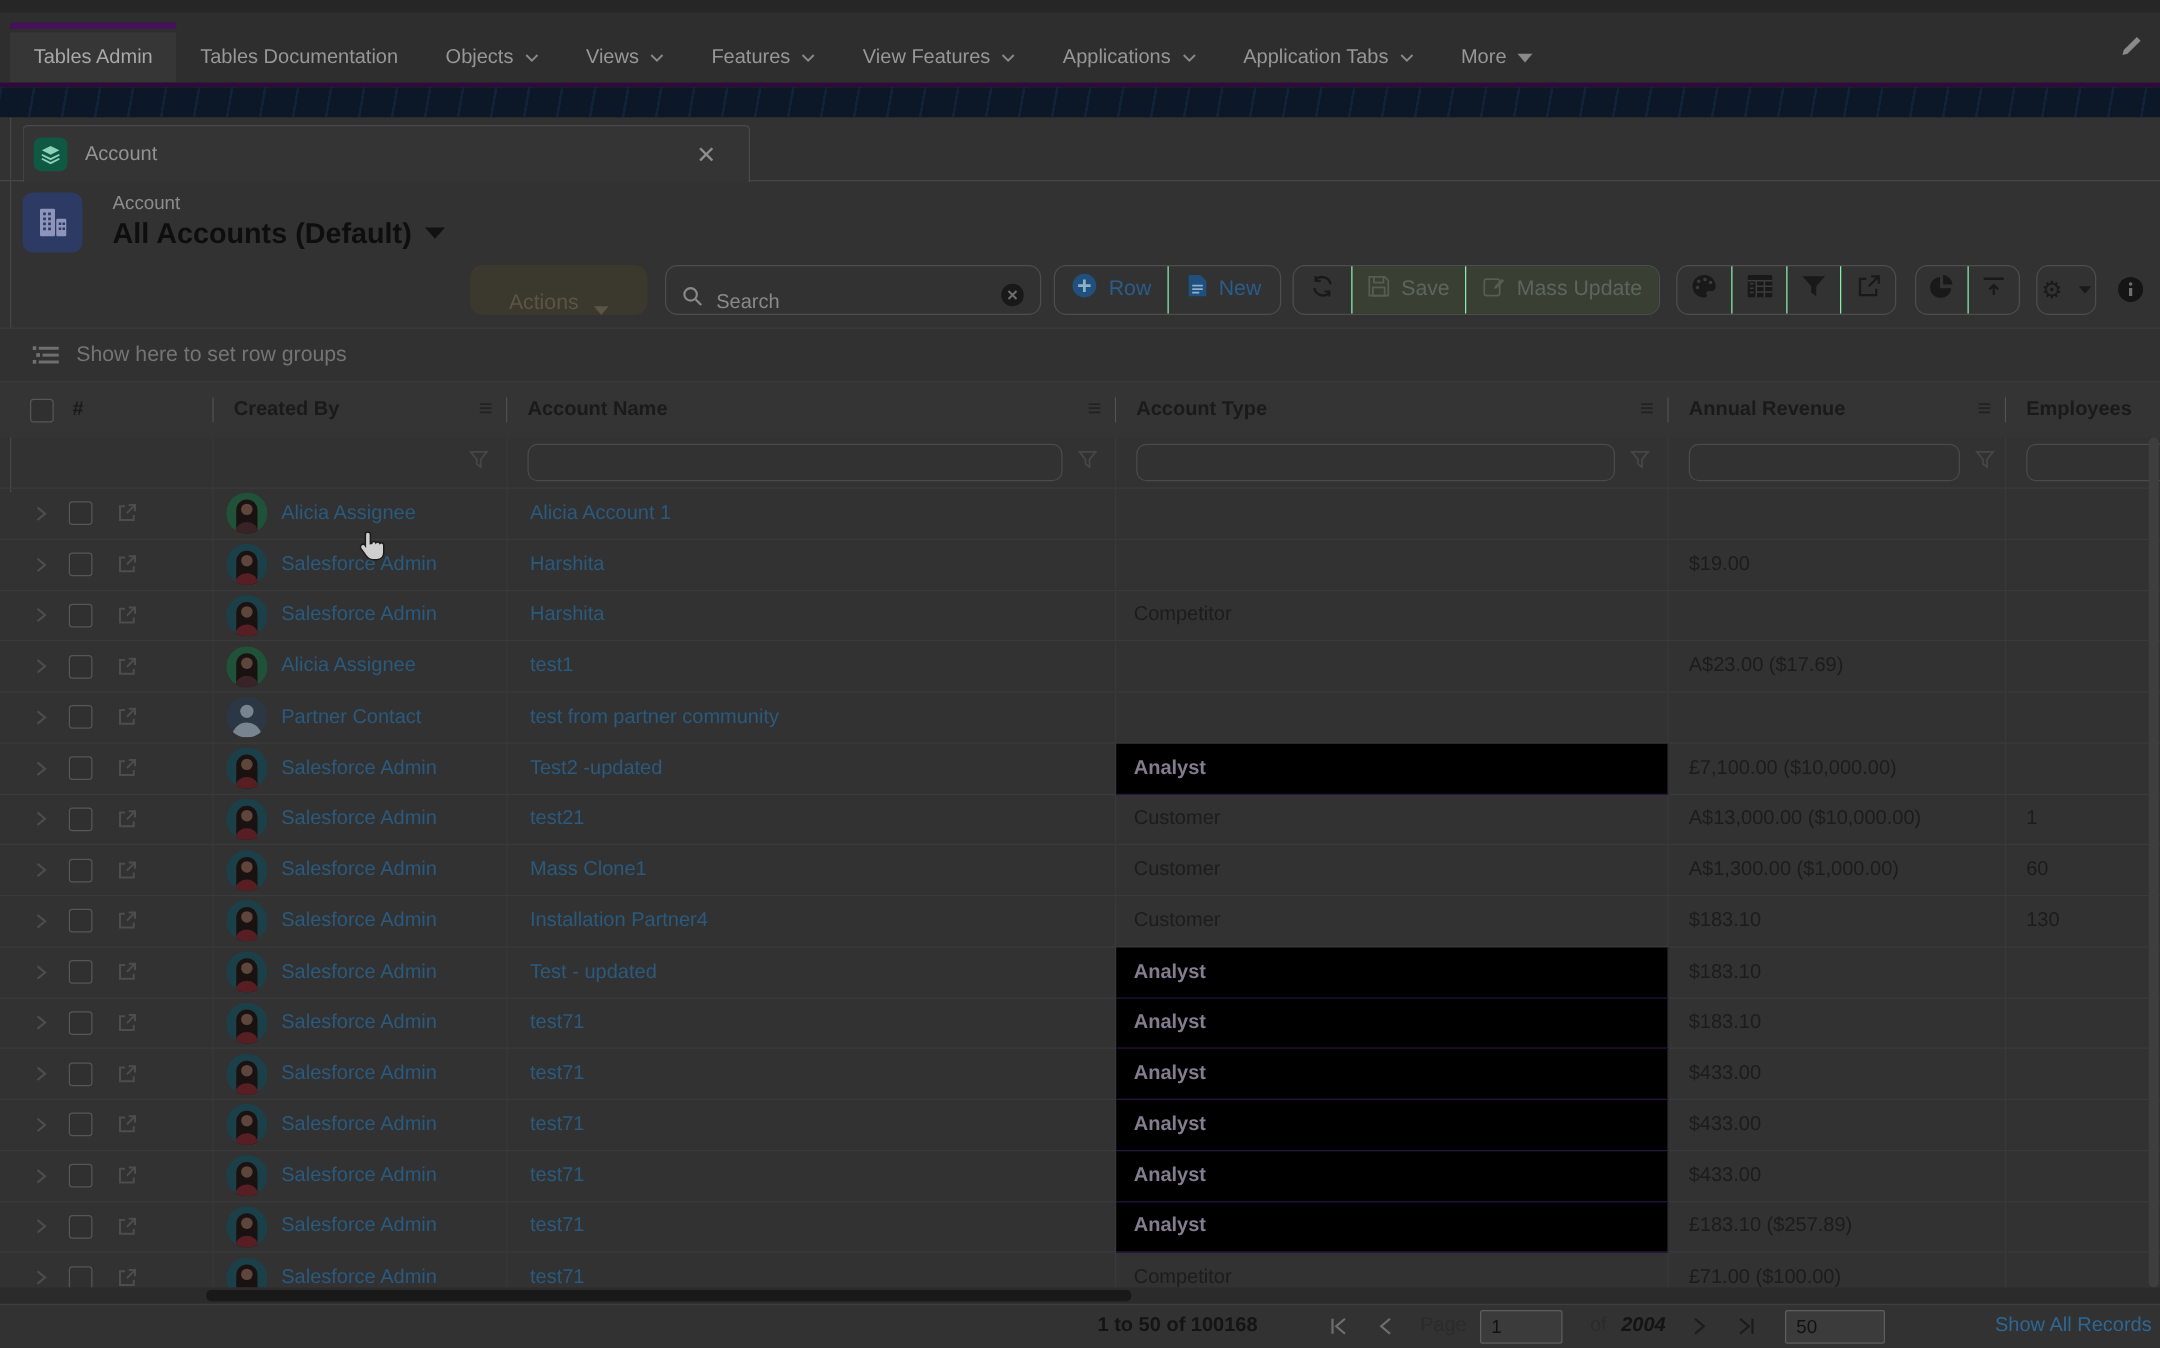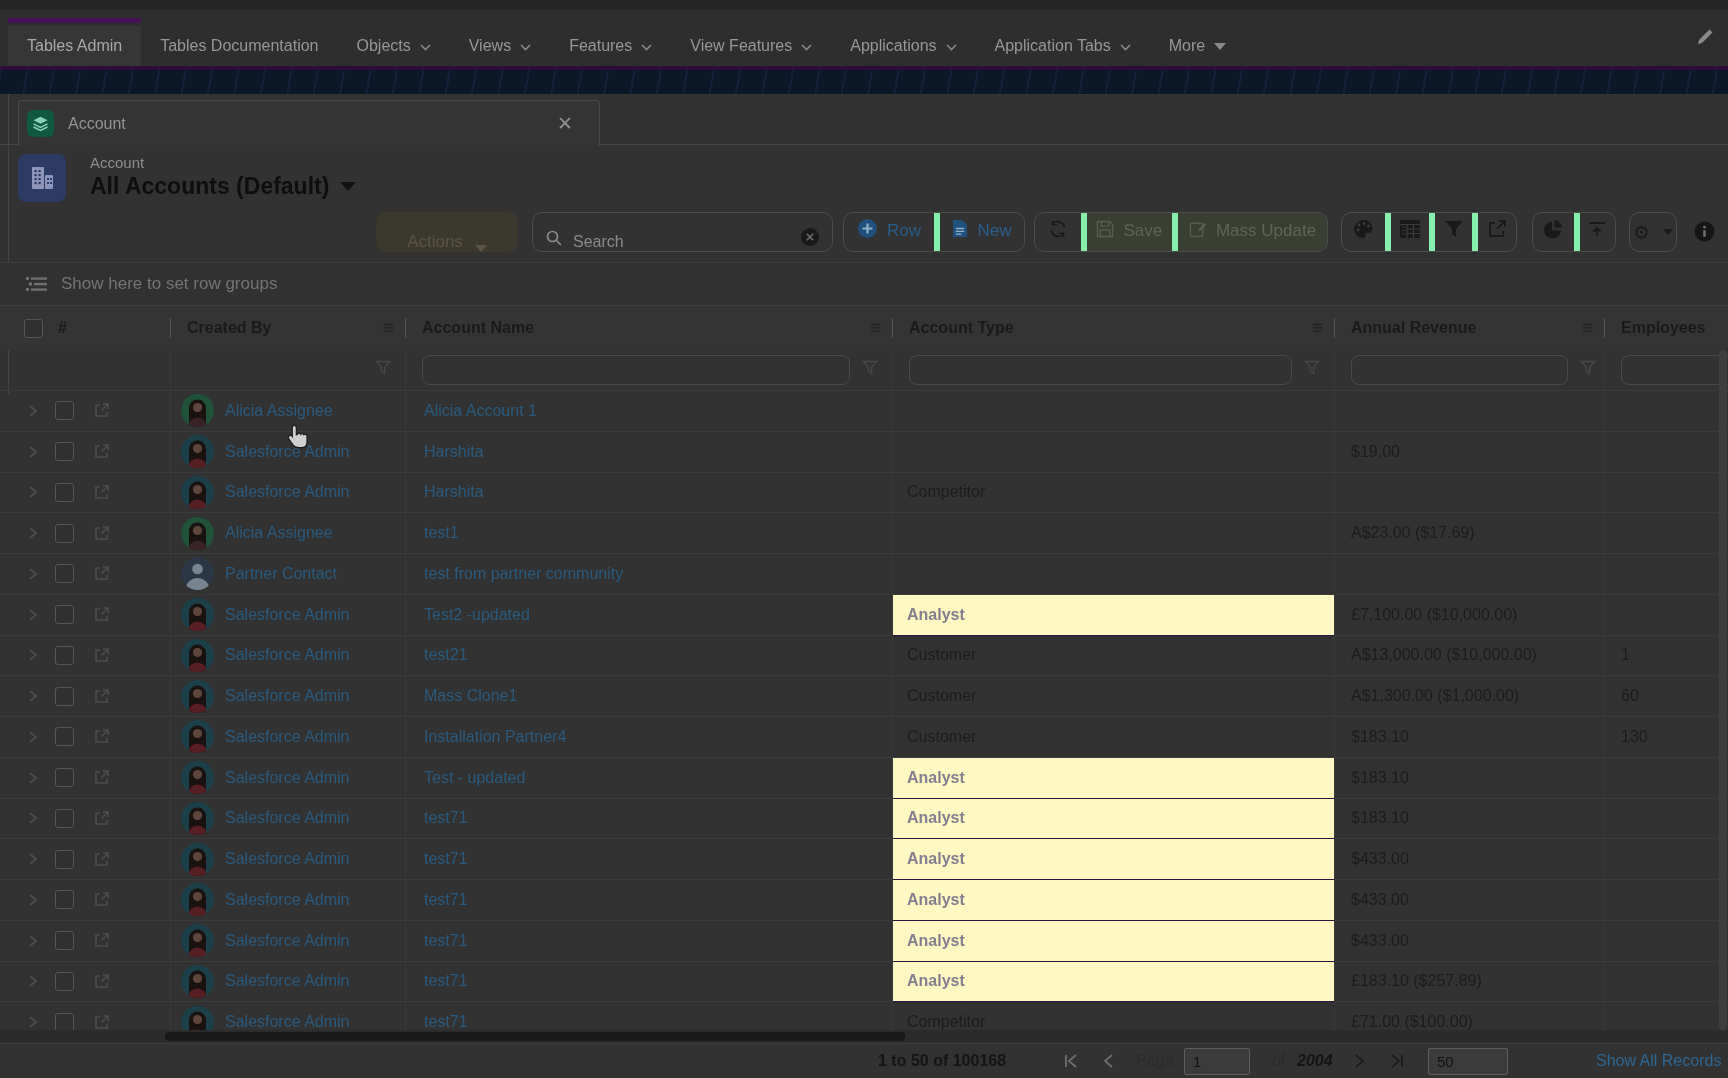--- a/index.html
+++ b/index.html
@@ -45,21 +45,21 @@
   .searchbox { left:532px; width:301px; border:1px solid #4d4d4d; border-radius:10px; padding:0 12px; gap:10px; }
   .searchbox input { flex:1; background:transparent; border:none; outline:none; font-size:16px; color:#aeaeae; font-family:"Liberation Sans",sans-serif; }
   .searchbox input::placeholder { color:#8a8a8a; opacity:1; }
   .group { border:1px solid #4d4d4d; border-radius:10px; overflow:hidden; }
   .g-rownew { left:843px; width:182px; }
   .g-save { left:1034px; width:294px; }
   .g-view { left:1341px; width:176px; }
   .g-chart { left:1532px; width:84px; }
   .g-gear { left:1629px; width:48px; justify-content:center; }
   .gbtn { height:40px; display:flex; align-items:center; justify-content:center; gap:9px; cursor:pointer; font-size:17px; }
-  .gbtn + .gbtn { border-left:6px solid #86efac; }
+  .gbtn + .gbtn { border-left:1px solid #86efac; }
   .blue-label { color:#295d8b; }
   .b-row { width:91px; } .b-new { width:91px; }
   .b-refresh { width:46px; }
   .b-save { width:92px; background:#3a3f33; color:#5d665a; }
   .b-mass { width:156px; background:#3a3f33; color:#5d665a; }
   .icon-btn { width:44px; } .icon-btn-sm { width:42px; }
   .gear-glyph { font-size:19px; color:#1a1a1a; }
   .gear-caret { width:0;height:0;border-left:5px solid transparent;border-right:5px solid transparent;border-top:6px solid #1a1a1a; margin-left:4px; }
   .info-btn { position:absolute; left:1694px; top:9px; cursor:pointer; }
   
@@ -91,21 +91,21 @@
   .ctrl { gap:0; }
   .ctrl .chev { margin-left:26px; cursor:pointer; display:flex; }
   .ctrl .checkbox { margin-left:15px; }
   .ctrl .extlink { margin-left:19px; cursor:pointer; display:flex; }
   .avatar { width:33px; height:33px; border-radius:50%; overflow:hidden; margin-left:10px; flex:none; }
   .avatar svg { display:block; }
   .link { color:#2a5a7e; font-size:16px; margin-left:11px; cursor:pointer; white-space:nowrap; }
   .c2 .link { margin-left:18px; }
   .val { font-size:16px; color:#1c1c1c; margin-left:16px; white-space:nowrap; }
   .c3 .val { margin-left:14px; }
-  .cell.hl { background:#fef9c3; border-bottom:1px solid #2a1440; margin-bottom:-1px; }
+  .cell.hl { background:#000000; border-bottom:1px solid #2a1440; margin-bottom:-1px; }
   .cell.hl .val { color:#837d90; font-weight:bold; }
   
   .hand-cursor { position:absolute; left:286px; top:330px; z-index:50; pointer-events:none; }
   
   .hscroll { position:absolute; left:0; top:936px; width:100%; height:13px; background:#2b2b2b; }
   .hscroll .thumb { position:absolute; left:165px; top:2px; width:740px; height:9px; border-radius:4px; background:#191919; cursor:pointer; }
   .vscroll { position:absolute; right:1px; top:256px; width:8px; height:680px; background:#3e3e3e; border-radius:4px; }
   
   .footer { position:absolute; left:0; top:949px; width:100%; height:35px; border-top:1px solid #3f3f3f; background:#323232; }
   .footer * { position:absolute; top:0; height:34px; display:flex; align-items:center; }

